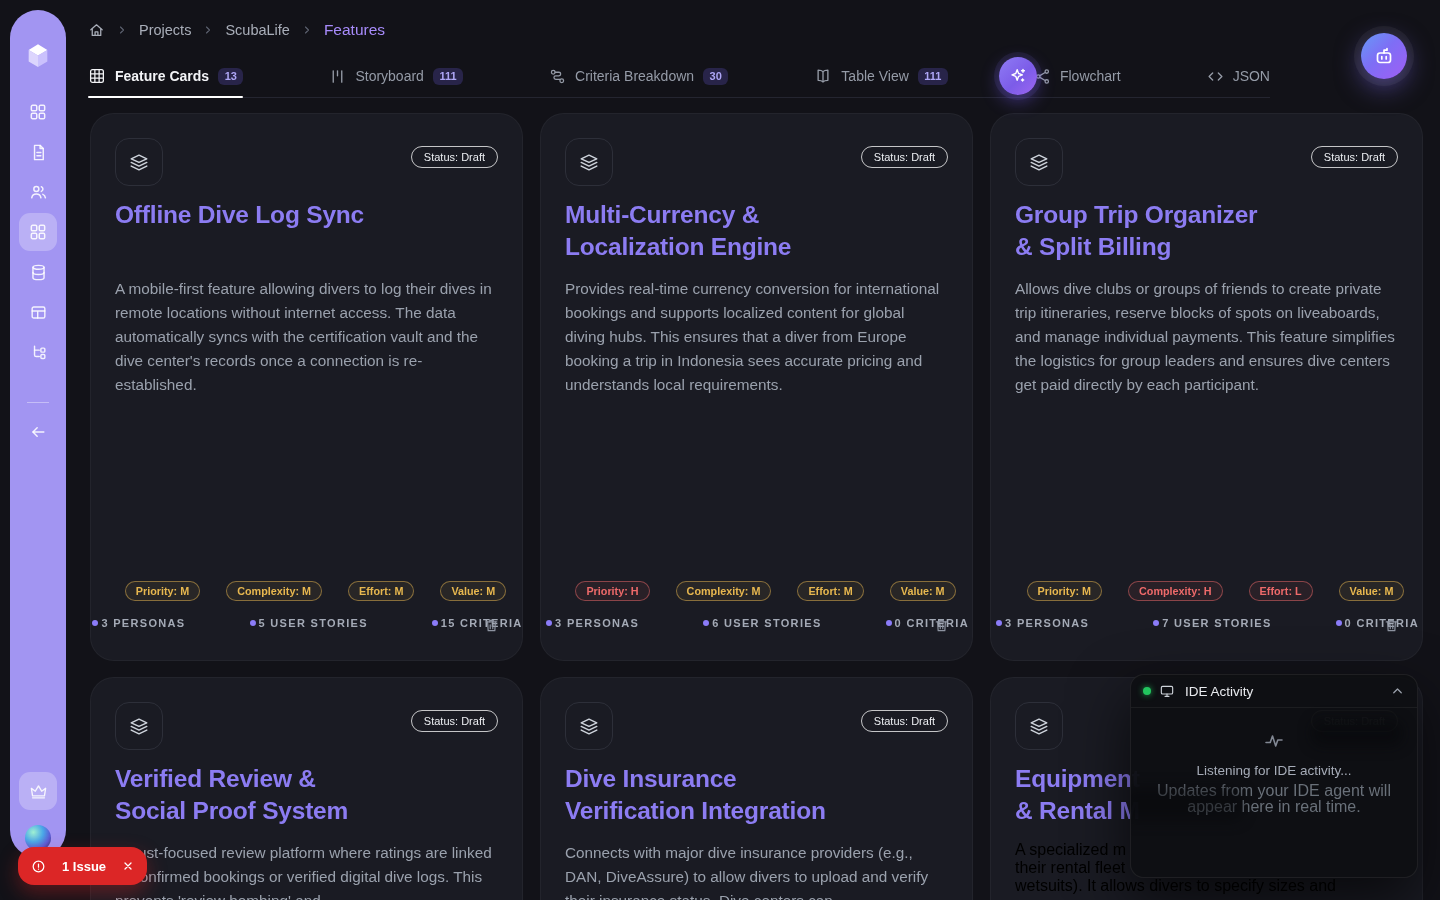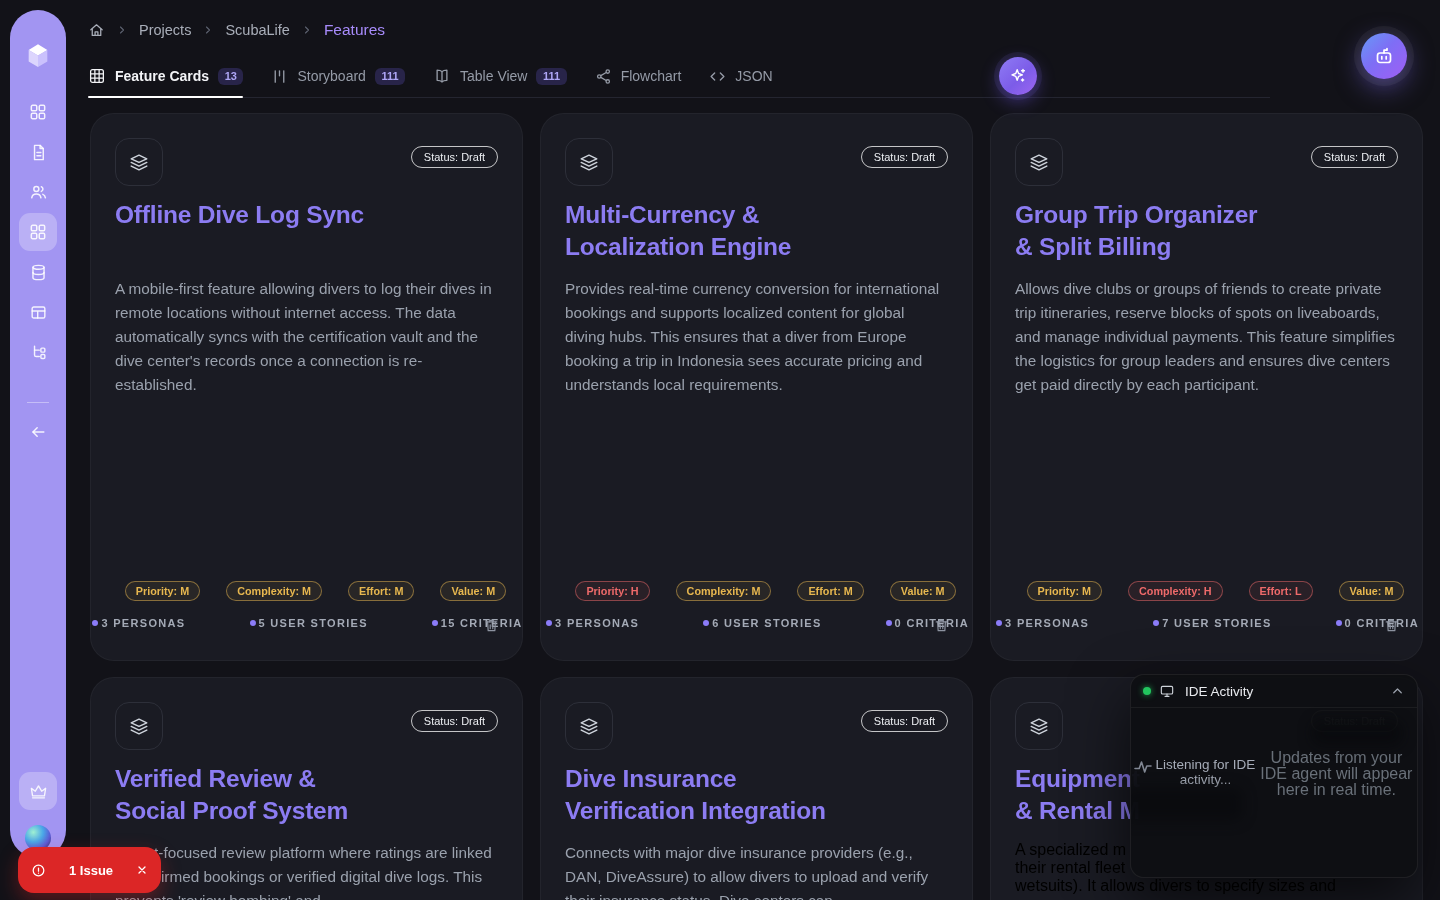--- a/index.html
+++ b/index.html
@@ -15,36 +15,36 @@
     display:flex; align-items:center; justify-content:center; background:transparent; border:none;
     color:rgba(255,255,255,.88); cursor:pointer; border-radius:11px; }
   .side-btn.active { background:rgba(255,255,255,.26); }
   .side-divider { position:absolute; left:50%; transform:translateX(-50%); top:392px;
     width:22px; height:1px; background:rgba(255,255,255,.38); }
   .avatar { position:absolute; left:25px; top:825px; width:26px; height:26px; border-radius:50%;
     background:radial-gradient(circle at 32% 28%, #9ff0d2 0%, #4aa8e8 38%, #5b5bd6 66%, #1b2440 100%);
     z-index:6; }
 
   
-  .issue-pill { position:absolute; left:18px; top:847px; height:46px; display:flex; align-items:center;
-    gap:23px; padding:0 13px; background:#dc2626; border-radius:16px; z-index:50; border:none; cursor:pointer;
+  .issue-pill { position:absolute; left:18px; top:847px; height:38px; display:flex; align-items:center;
+    gap:16px; padding:0 13px; background:#dc2626; border-radius:16px; z-index:50; border:none; cursor:pointer;
     box-shadow:0 8px 20px rgba(220,38,38,.35); color:#fff; }
   .issue-pill .lbl { font-size:13px; font-weight:700; color:#fff; }
 
   
   .breadcrumb { position:absolute; left:88px; top:20px; height:20px; display:flex; align-items:center;
     gap:11px; font-size:14.5px; color:#a9aeb9; }
   .crumb { color:#a9aeb9; cursor:pointer; }
   .crumb.current { color:#a78bfa; font-weight:500; cursor:default; }
   .bc-sep { color:#5d6270; display:flex; }
   .home-btn { background:none; border:none; color:#a9aeb9; cursor:pointer; display:flex; padding:0; }
 
   
   .tabbar { position:absolute; left:88px; top:55px; width:1182px; height:43px; display:flex;
-    align-items:stretch; gap:28px; border-bottom:1px solid #242530; }
+    align-items:stretch; gap:28px; border-bottom:1px solid #242530;justify-content:space-between; }
   .tab { position:relative; display:flex; align-items:center; gap:9px; font-size:14px; color:#959ba7;
     background:none; border:none; cursor:pointer; white-space:nowrap; }
   .tab.active { color:#f3f4f7; font-weight:600; }
   .tab.active::after { content:""; position:absolute; left:0; right:0; bottom:-1px; height:2.5px;
     background:#fff; border-radius:2px; }
   .tab-badge { background:#282449; color:#aea6f6; font-size:11px; font-weight:700;
     padding:2.5px 6.5px; border-radius:6px; }
   .ai-fab { position:absolute; left:999px; top:57px; width:38px; height:38px; border-radius:50%;
     border:none; cursor:pointer; display:flex; align-items:center; justify-content:center; color:#fff;
     background:linear-gradient(135deg,#8f7cf5 0%,#7c5ce8 55%,#9d66f2 100%);
@@ -83,21 +83,21 @@
   
   .ide-panel { position:absolute; left:1130px; top:674px; width:288px; height:204px;
     background:rgba(14,15,19,.97); border:1px solid rgba(255,255,255,.07); border-radius:14px;
     box-shadow:0 24px 60px rgba(0,0,0,.65); z-index:40; overflow:hidden; }
   .ide-head { display:flex; align-items:center; gap:8px; height:33px; padding:0 12px;
     border-bottom:1px solid rgba(255,255,255,.06); }
   .live-dot { width:8px; height:8px; border-radius:50%; background:#22c55e;
     box-shadow:0 0 6px rgba(34,197,94,.8); }
   .ide-title { font-size:13.5px; color:#e8eaee; font-weight:500; flex:1; margin-left:2px; }
   .ide-collapse { background:none; border:none; color:#9aa0ab; cursor:pointer; display:flex; }
-  .ide-body { position:relative; height:127px; display:flex; align-items:center;
+  .ide-body { position:relative; height:127px; display:flex; flex-direction:column; align-items:center;
     justify-content:center; text-align:center; }
   .blob { position:absolute; background:#07080b; filter:blur(7px); border-radius:10px; opacity:.55; }
   .blob.b1 { right:14px; top:12px; width:92px; height:26px; }
   .blob.b2 { left:-8px; bottom:14px; width:120px; height:34px; }
   .ide-pulse { color:#81879310; color:#818793; margin-bottom:10px; }
   .ide-empty-title { font-size:13.5px; color:#a6acb8; }
   .ide-empty-sub { margin-top:5px; font-size:16px; line-height:16px; color:#697079; width:248px; }
   .ide-foot { display:flex; align-items:center; justify-content:space-between; padding:0 12px;
     height:42px; }
   .ide-live { display:flex; align-items:center; gap:7px; font-size:11px; color:#5b616b; }
@@ -267,20 +267,31 @@
     <button class="tab">
       <span>
           <svg width="17" height="17" viewBox="0 0 24 24" fill="none" stroke="currentColor" stroke-width="1.9" stroke-linecap="round">
             <path d="M6 4v16"></path>
             <path d="M12 4v7"></path>
             <path d="M18 4v16"></path>
           </svg>
         </span>
       <span>Storyboard</span>
       <span class="tab-badge">111</span>
+    </button>
+    <button class="tab">
+      <span>
+          <svg width="17" height="17" viewBox="0 0 24 24" fill="none" stroke="currentColor" stroke-width="1.8" stroke-linecap="round" stroke-linejoin="round">
+            <circle cx="6" cy="6" r="2.6"></circle>
+            <circle cx="18" cy="18" r="2.6"></circle>
+            <path d="M8.6 6H14a2.5 2.5 0 0 1 0 5H9.5a2.5 2.5 0 0 0 0 5h5.9"></path>
+          </svg>
+        </span>
+      <span>Criteria Breakdown</span>
+      <span class="tab-badge">30</span>
     </button>
     <button class="tab">
       <span>
           <svg width="18" height="18" viewBox="0 0 24 24" fill="none" stroke="currentColor" stroke-width="1.8" stroke-linecap="round" stroke-linejoin="round">
             <path d="M12 6.2C10.5 4.6 8.2 4.2 5.5 4.2v13.6c2.7 0 5 .4 6.5 2 1.5-1.6 3.8-2 6.5-2V4.2c-2.7 0-5 .4-6.5 2Z"></path>
             <path d="M12 6.2v13.6"></path>
           </svg>
         </span>
       <span>Table View</span>
       <span class="tab-badge">111</span>

